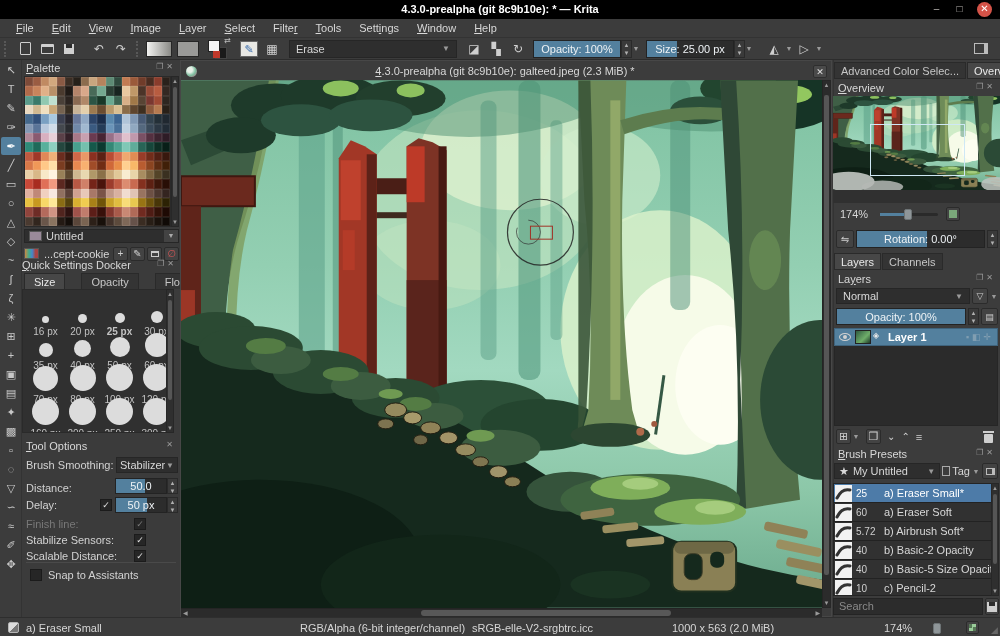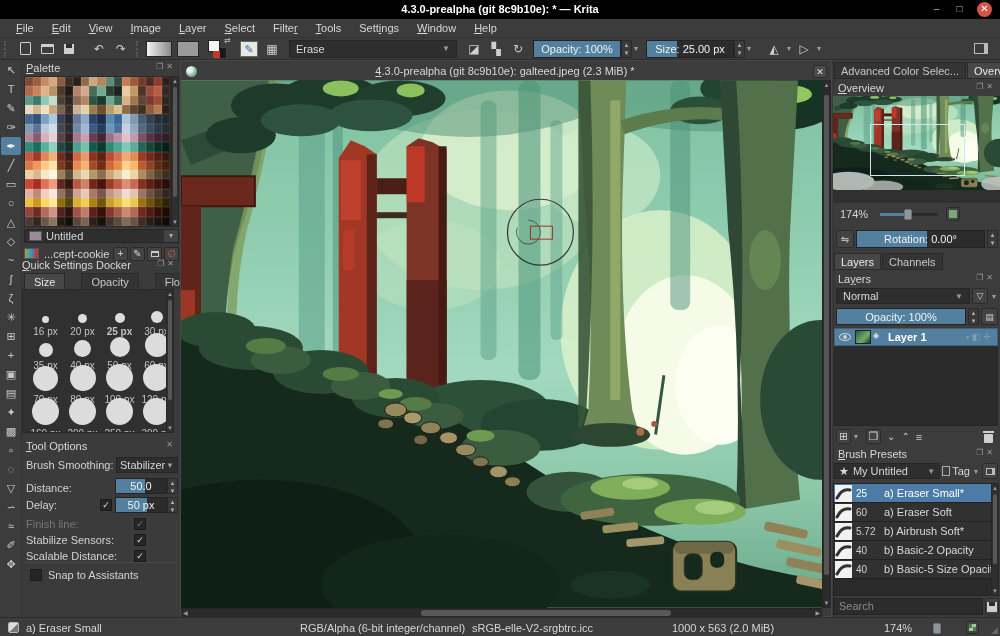--- a/index.html
+++ b/index.html
@@ -1013,20 +1013,27 @@
         <div class="num">40</div>
         <div class="nm">b) Basic-2 Opacity</div>
       </div>
       <div class="preset-row">
         <div class="pthumb"><svg width="17" height="17">
             <path d="M2,13 Q7,3 15,5" stroke="#333" stroke-width="3" fill="none" stroke-linecap="round"></path>
           </svg></div>
         <div class="num">40</div>
         <div class="nm">b) Basic-5 Size Opacity</div>
       </div>
+      <div class="preset-row">
+        <div class="pthumb"><svg width="17" height="17">
+            <path d="M2,13 Q7,3 15,5" stroke="#333" stroke-width="3" fill="none" stroke-linecap="round"></path>
+          </svg></div>
+        <div class="num">10</div>
+        <div class="nm">c) Pencil-2</div>
+      </div>
     </div>
   <div class="abs sb-v" style="left:991px;top:483px;width:8px;height:113px;">
     <span class="sb-a" style="top:0;">▲</span>
       <span class="h" style="top:10px;height:70px;"></span>
       <span class="sb-a" style="bottom:0;">▼</span>
   </div>
   <div id="search-box">Search</div>
   <div class="abs icon-box" style="left:985px;top:598px;width:14px;height:17px;">
       <span class="floppy"></span>
     </div>

